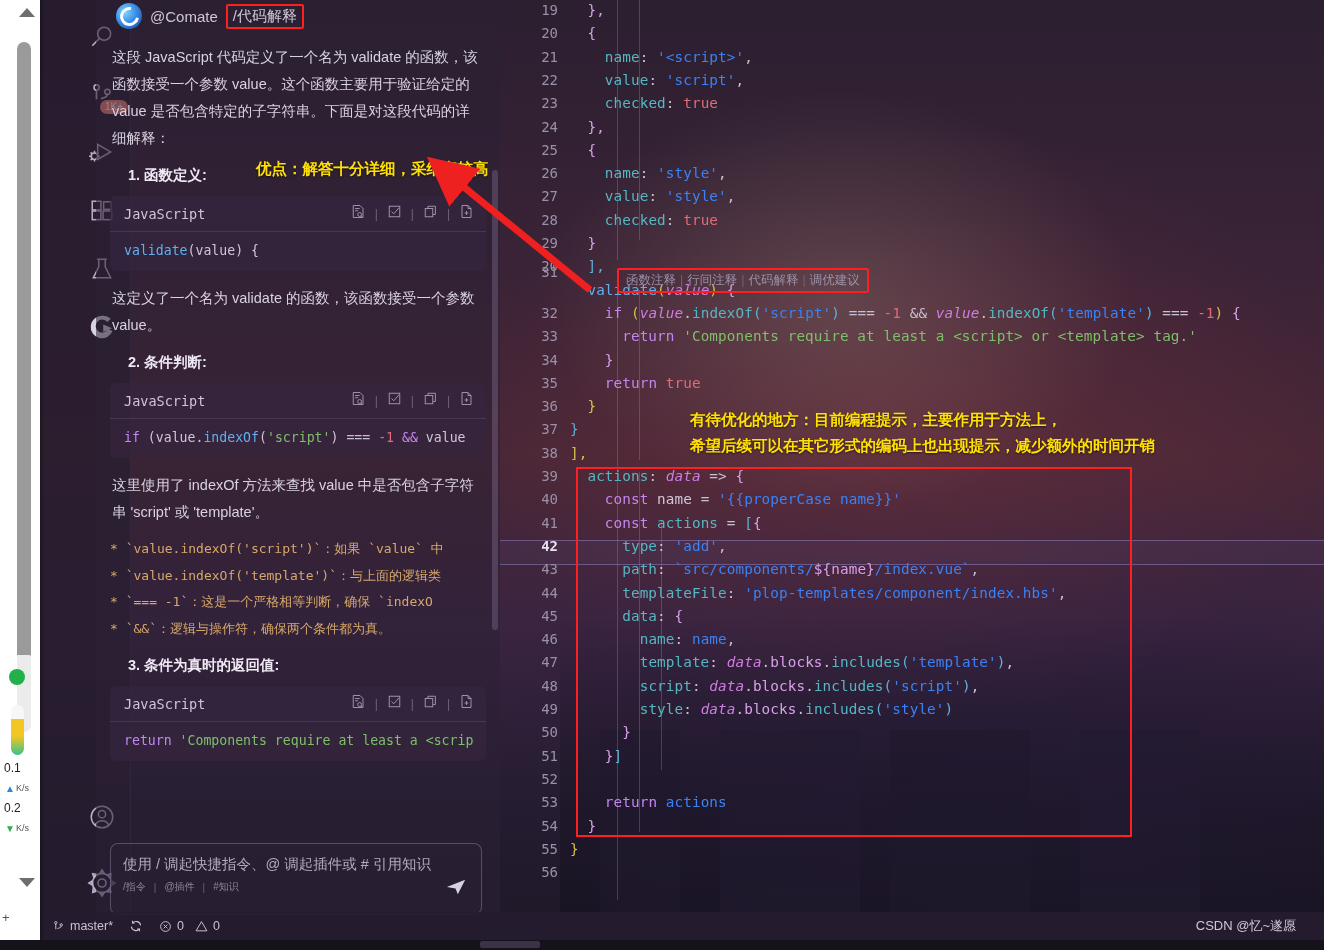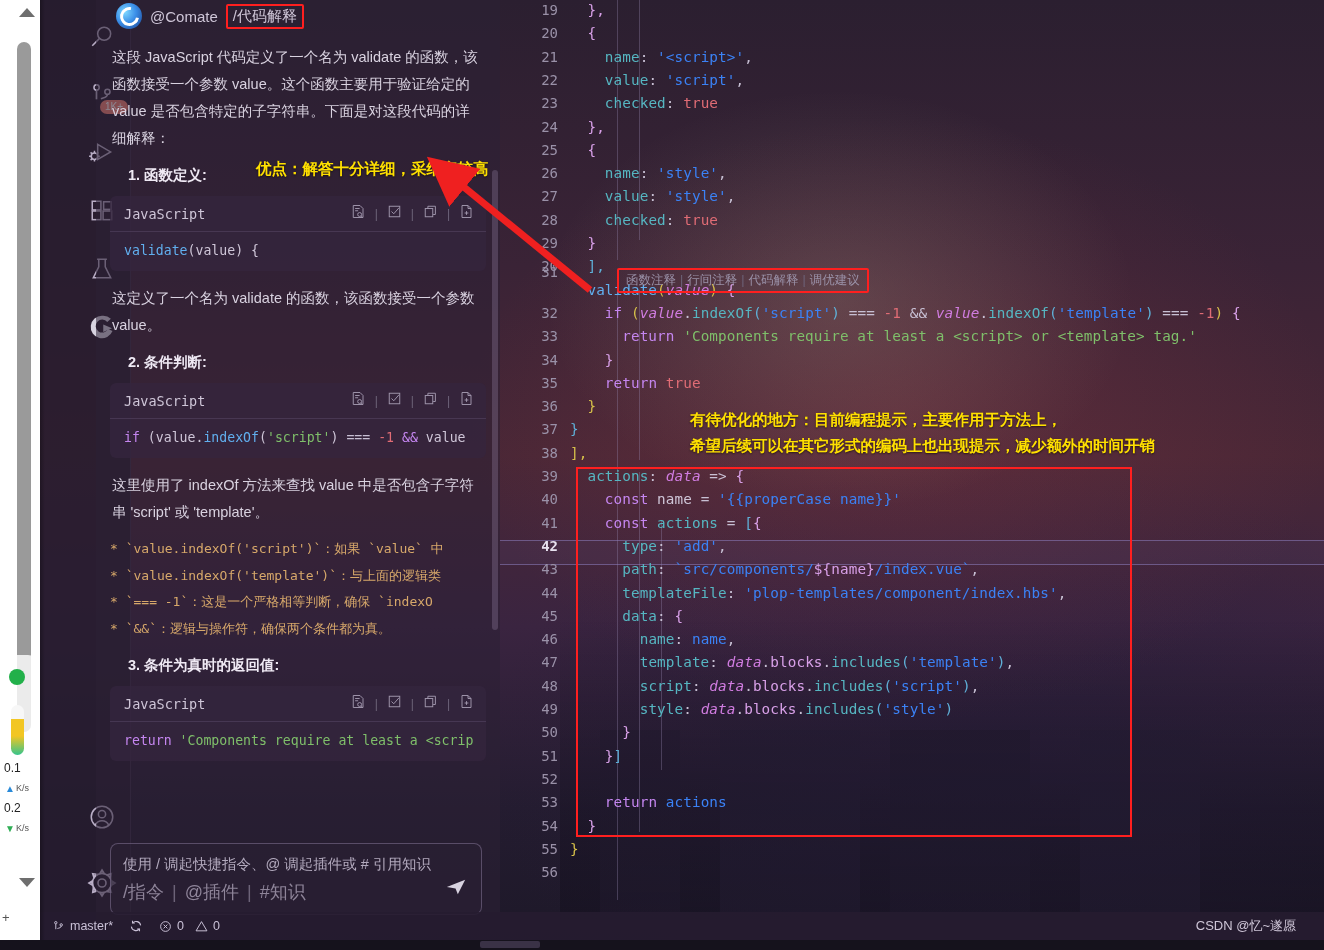--- a/index.html
+++ b/index.html
@@ -110,21 +110,21 @@
   .md-bullets{
     color:#d7a86a;font-family:"DejaVu Sans Mono","Liberation Mono",monospace;
     font-size:13px;line-height:26.5px;margin:2px 0 8px 0;white-space:nowrap;overflow:hidden;
   }
   .chat-input{
     position:absolute;left:110px;bottom:35px;width:372px;height:72px;
     border:1px solid rgba(150,135,170,0.45);border-radius:8px;
     background:rgba(42,32,52,0.5);padding:8px 12px;box-sizing:border-box;
   }
   .chat-ph{color:#b3aabe;font-size:14.5px;line-height:24px;}
-  .chat-chips{display:flex;align-items:center;gap:8px;margin-top:4px;color:#8e8499;font-size:18px;}
+  .chat-chips{display:flex;align-items:center;gap:8px;margin-top:4px;color:#8e8499;font-size:10px;}
   .chat-chips .sp{color:#6c6378;}
   .send-btn{position:absolute;right:14px;bottom:12px;color:#d8d2e0;}
 
   
   .chat-sb{position:absolute;right:0;top:0;width:10px;height:920px;}
   .chat-sb i{position:absolute;left:2px;top:170px;width:6px;height:460px;background:rgba(160,145,180,0.28);border-radius:3px;display:block;}
 
   
   .editor{
     position:absolute;left:500px;top:0;right:0;height:920px;overflow:hidden;

